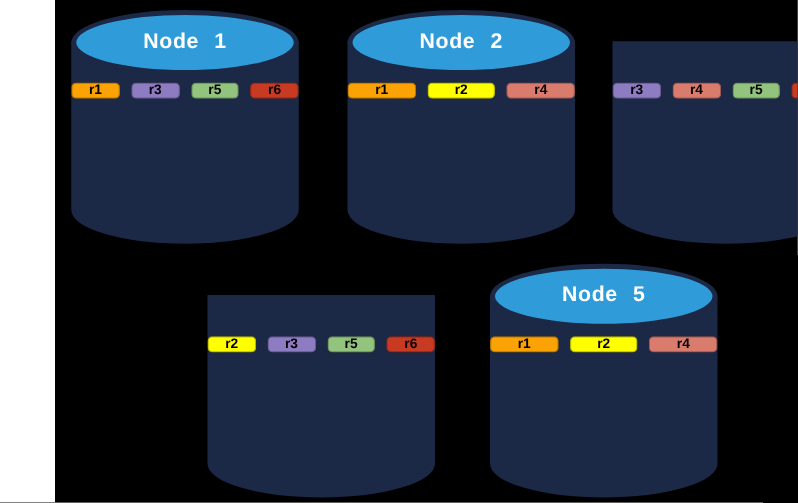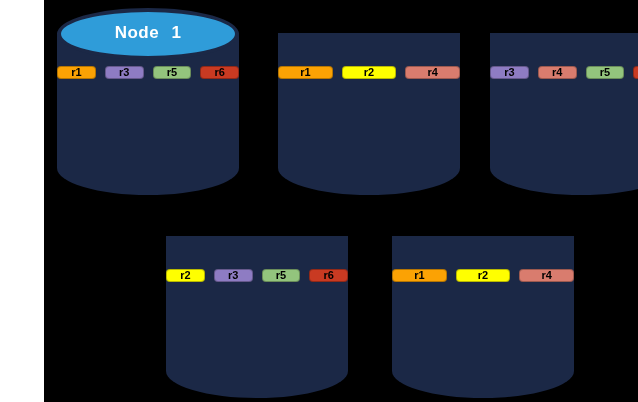--- a/index.html
+++ b/index.html
@@ -90,20 +90,23 @@
     <div class="replicas">
 
     <div class="replica-bar" style="background: rgb(251, 162, 4);">r1</div>
         <div class="replica-bar" style="background: rgb(142, 124, 195);">r3</div>
         <div class="replica-bar" style="background: rgb(147, 196, 125);">r5</div>
         <div class="replica-bar" style="background: rgb(201, 58, 34);">r6</div>
       </div>
   </div>
     <div class="cylinder node-2">
     <div class="cyl-body"></div>
+    <div class="cyl-top">
+      <div class="cyl-title">Node 2</div>
+    </div>
     <div class="replicas">
 
     <div class="replica-bar" style="background: rgb(251, 162, 4);">r1</div>
         <div class="replica-bar" style="background: rgb(255, 255, 0);">r2</div>
         <div class="replica-bar" style="background: rgb(217, 124, 110);">r4</div>
       </div>
   </div>
     <div class="cylinder node-3">
     <div class="cyl-body"></div>
     <div class="replicas">
@@ -119,20 +122,23 @@
     <div class="replicas">
 
     <div class="replica-bar" style="background: rgb(255, 255, 0);">r2</div>
         <div class="replica-bar" style="background: rgb(142, 124, 195);">r3</div>
         <div class="replica-bar" style="background: rgb(147, 196, 125);">r5</div>
         <div class="replica-bar" style="background: rgb(201, 58, 34);">r6</div>
       </div>
   </div>
     <div class="cylinder node-5">
     <div class="cyl-body"></div>
+    <div class="cyl-top">
+      <div class="cyl-title">Node 5</div>
+    </div>
     <div class="replicas">
 
     <div class="replica-bar" style="background: rgb(251, 162, 4);">r1</div>
         <div class="replica-bar" style="background: rgb(255, 255, 0);">r2</div>
         <div class="replica-bar" style="background: rgb(217, 124, 110);">r4</div>
       </div>
   </div>
   </div>
 
 </body></html>

